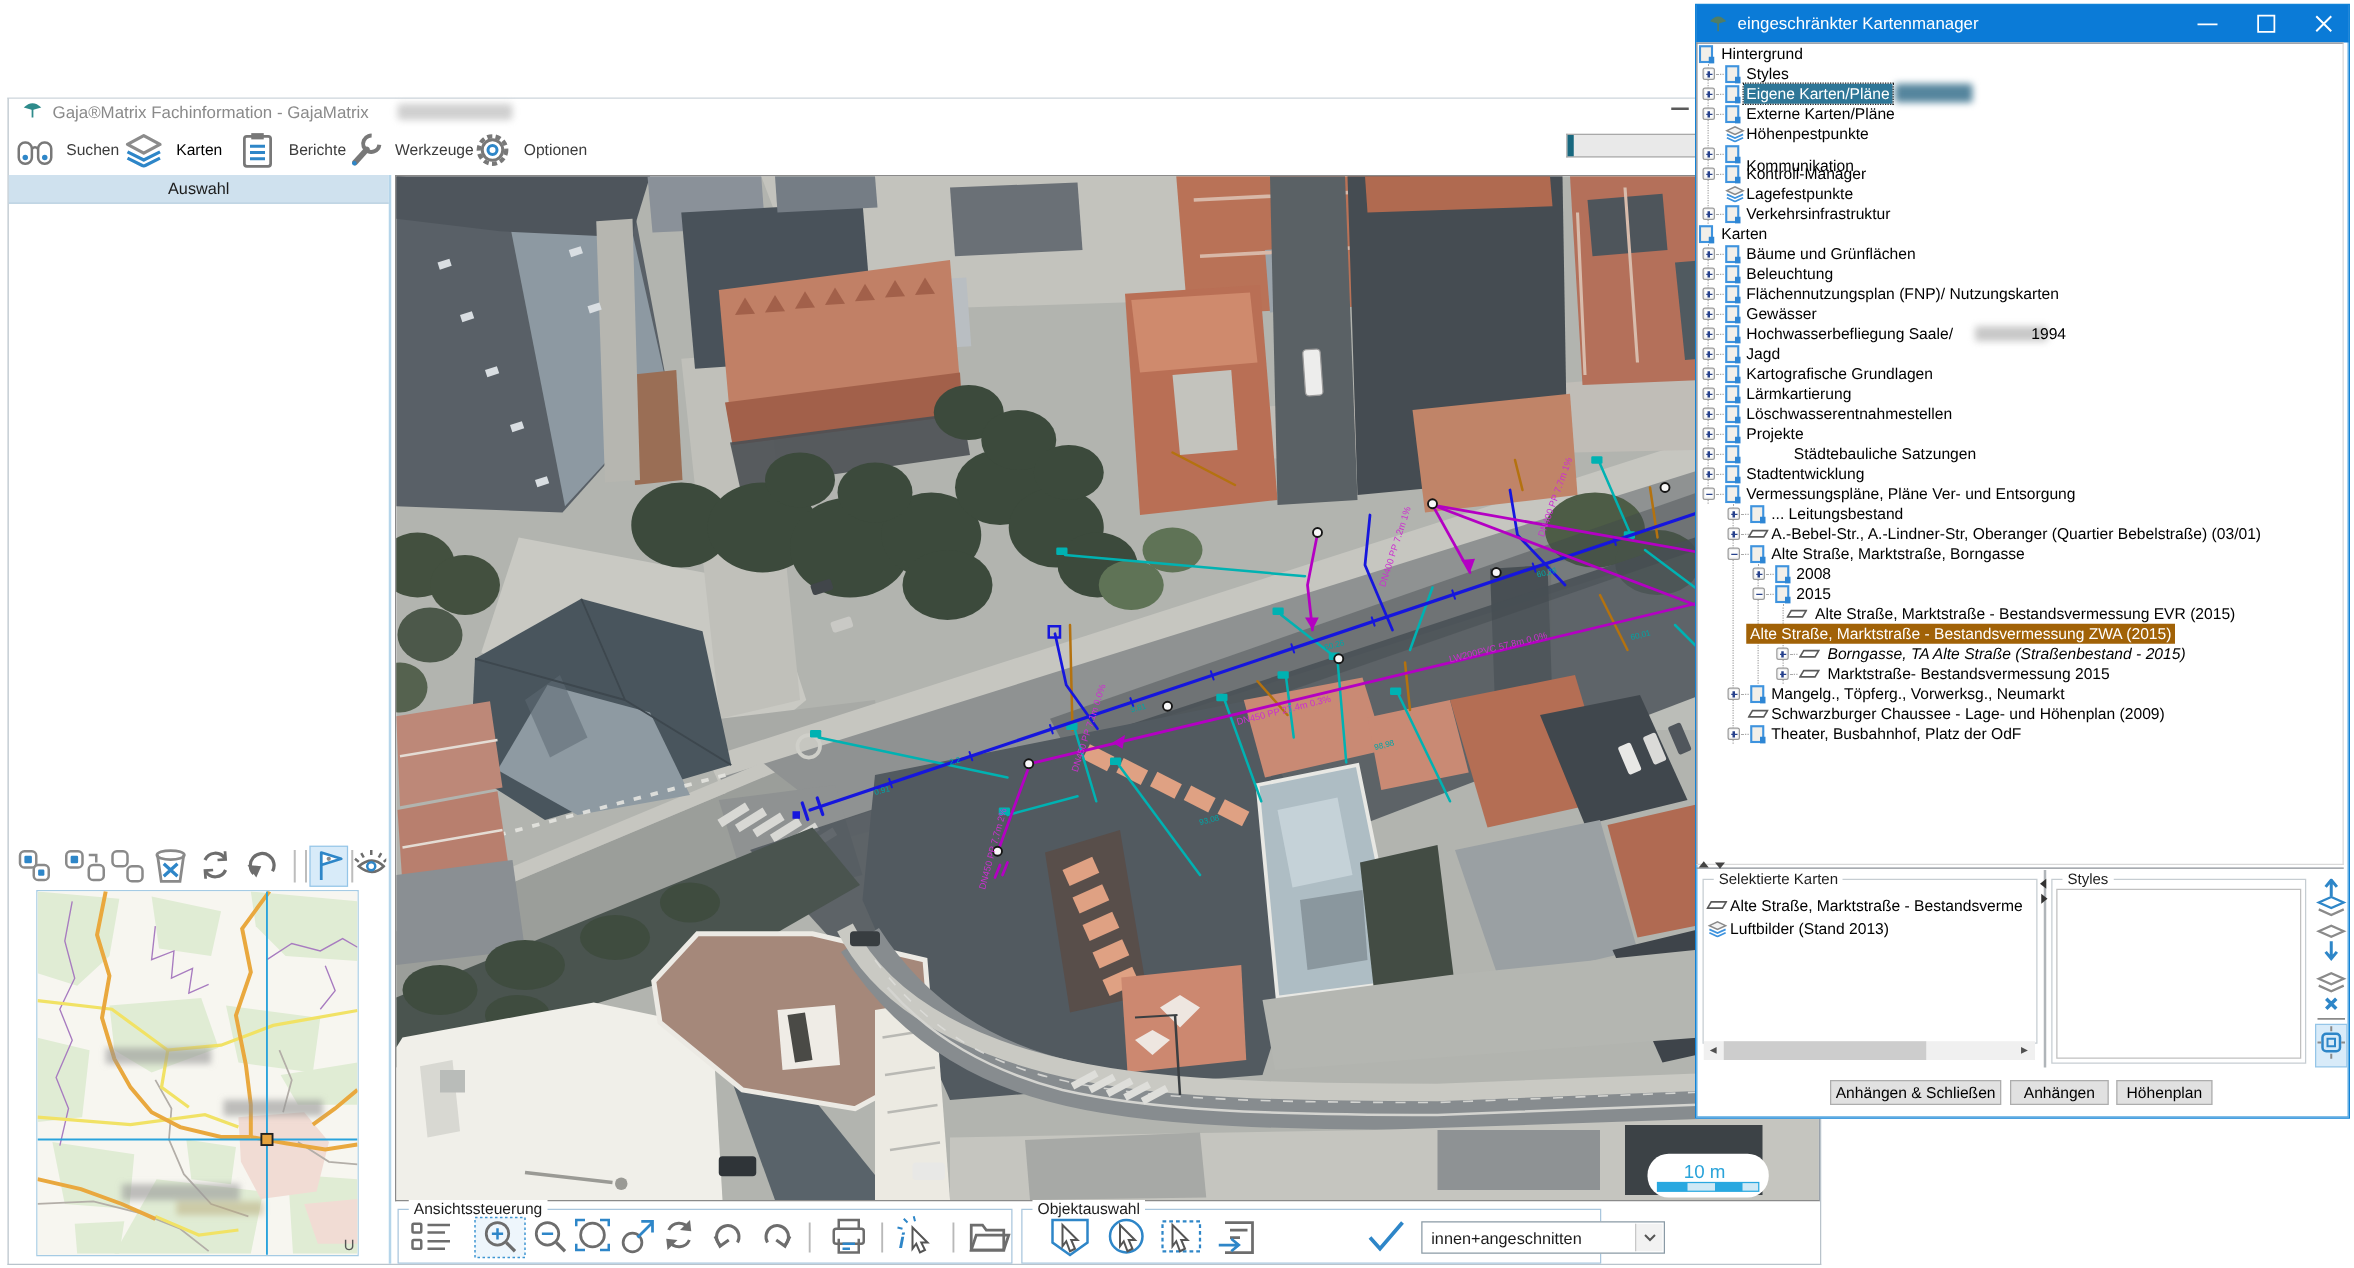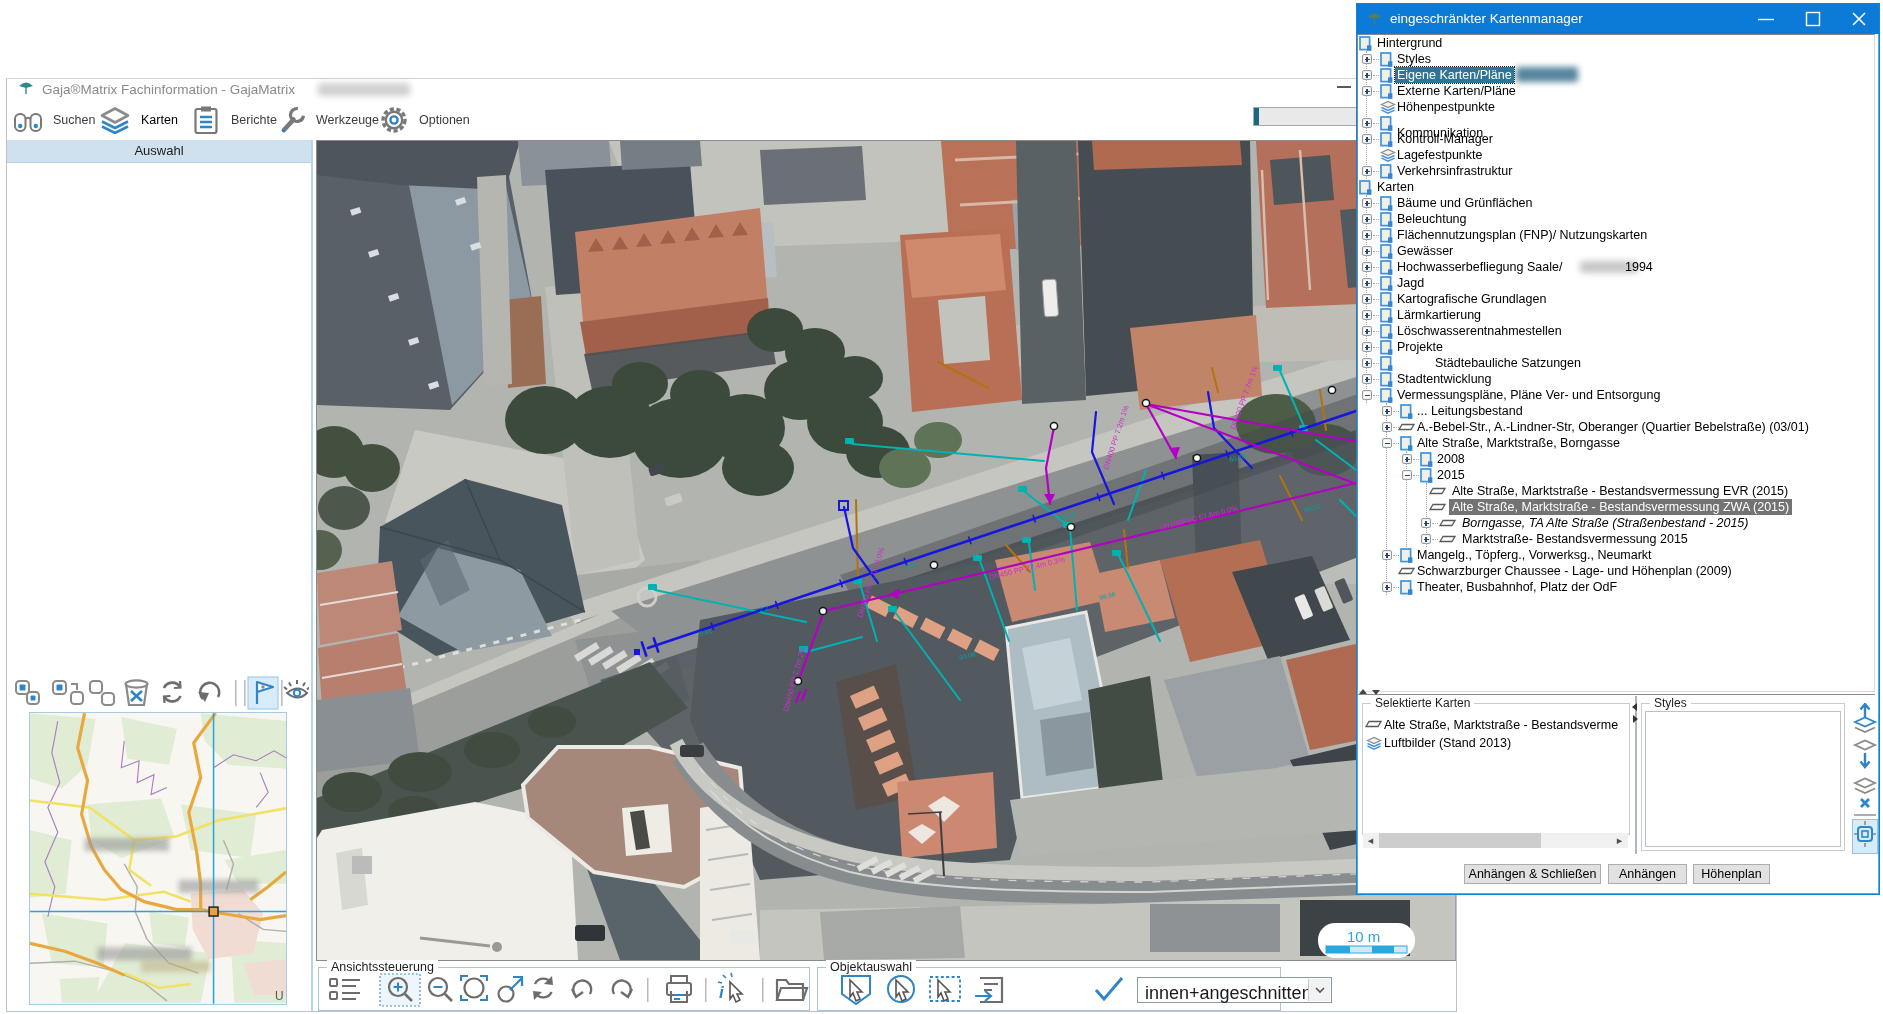--- a/index.html
+++ b/index.html
@@ -504,21 +504,21 @@
 <rect x="100" y="5" width="30" height="24" fill="none" stroke="#2e86c8" stroke-width="1.8" stroke-dasharray="3,2.4"></rect>
 <path d="M108,8 L120,20 L115,20 L118,27 L114,29 L111,21 L108,25 Z" fill="#fff" stroke="#555" stroke-width="1.6"></path>
 <g fill="none" stroke="#6d6d6d" stroke-width="2.2">
       <path d="M150,6 H172 V30 H150"></path>
       <path d="M154,12 H168 M154,18 H162"></path>
     </g>
 <path d="M145,24 H160 M155,19 L161,24 L155,29" fill="none" stroke="#2e86c8" stroke-width="2.2"></path>
 <path d="M266,18 L274,27 L292,6" fill="none" stroke="#2e86c8" stroke-width="3"></path>
 </svg>
 <div class="abs" style="left:1137px;top:977px;width:195px;height:26px;background:#fff;border:1px solid #8a9aa5">
-    <div style="position:absolute;left:7px;top:5px;font-size:18px;color:#1a1a1a">innen+angeschnitten</div>
+    <div style="position:absolute;left:7px;top:5px;font-size:13px;color:#1a1a1a">innen+angeschnitten</div>
     <div style="position:absolute;right:1px;top:1px;width:22px;height:22px;background:#f2f2f2;border-left:1px solid #c8c8c8"><svg width="22" height="22">
         <path d="M7,9 L11,13 L15,9" fill="none" stroke="#555" stroke-width="1.6"></path>
       </svg></div>
   </div>
 <div id="dlg"></div>
 <div class="abs" style="left:1357px;top:4px;width:522px;height:30px;background:#0b7bd7"></div>
 <div class="abs" style="left:1367px;top:11px"><svg width="15" height="15" viewBox="0 0 15 15">
       <path d="M1,6 Q7.5,-1.5 14,6 L7.5,8 Z" fill="#4f7d66"></path>
       <path d="M7.5,7 L7.5,14" stroke="#4f7d66" stroke-width="1.3" fill="none"></path>
     </svg></div>
@@ -796,21 +796,21 @@
     <rect x="8" y="9.4" width="4.4" height="5.4" fill="#2e86d4"></rect>
   </svg>
 <div class="treerow" style="left:1437px;top:467px;">2015</div>
 <svg class="abs" style="left:1429px;top:486px" width="17" height="10" viewBox="0 0 17 10">
     <path d="M1,7.5 L4,2.5 L16,2.5 L13,7.5 Z" fill="#fff" stroke="#5a5a5a" stroke-width="1.3"></path>
   </svg>
 <div class="treerow" style="left:1452px;top:483px;">Alte Straße, Marktstraße - Bestandsvermessung EVR (2015)</div>
 <svg class="abs" style="left:1429px;top:502px" width="17" height="10" viewBox="0 0 17 10">
     <path d="M1,7.5 L4,2.5 L16,2.5 L13,7.5 Z" fill="#fff" stroke="#5a5a5a" stroke-width="1.3"></path>
   </svg>
-<div class="treerow" style="left:1452px;top:499px;background:#737373;color:#fff;padding:0 3px;margin-left:-3px">Alte Straße, Marktstraße - Bestandsvermessung ZWA (2015)</div>
+<div class="treerow" style="left:1400px;top:499px;background:#a16207;color:#fff;padding:0 3px;margin-left:-3px">Alte Straße, Marktstraße - Bestandsvermessung ZWA (2015)</div>
 <div class="exp plus" style="left:1421px;top:518px">
     <i></i>
     <b></b>
   </div>
 <div class="hdot" style="left:1432px;top:523px;width:6px"></div>
 <svg class="abs" style="left:1439px;top:518px" width="17" height="10" viewBox="0 0 17 10">
     <path d="M1,7.5 L4,2.5 L16,2.5 L13,7.5 Z" fill="#fff" stroke="#5a5a5a" stroke-width="1.3"></path>
   </svg>
 <div class="treerow" style="left:1462px;top:515px;font-style:italic;">Borngasse, TA Alte Straße (Straßenbestand - 2015)</div>
 <div class="exp plus" style="left:1421px;top:534px">

